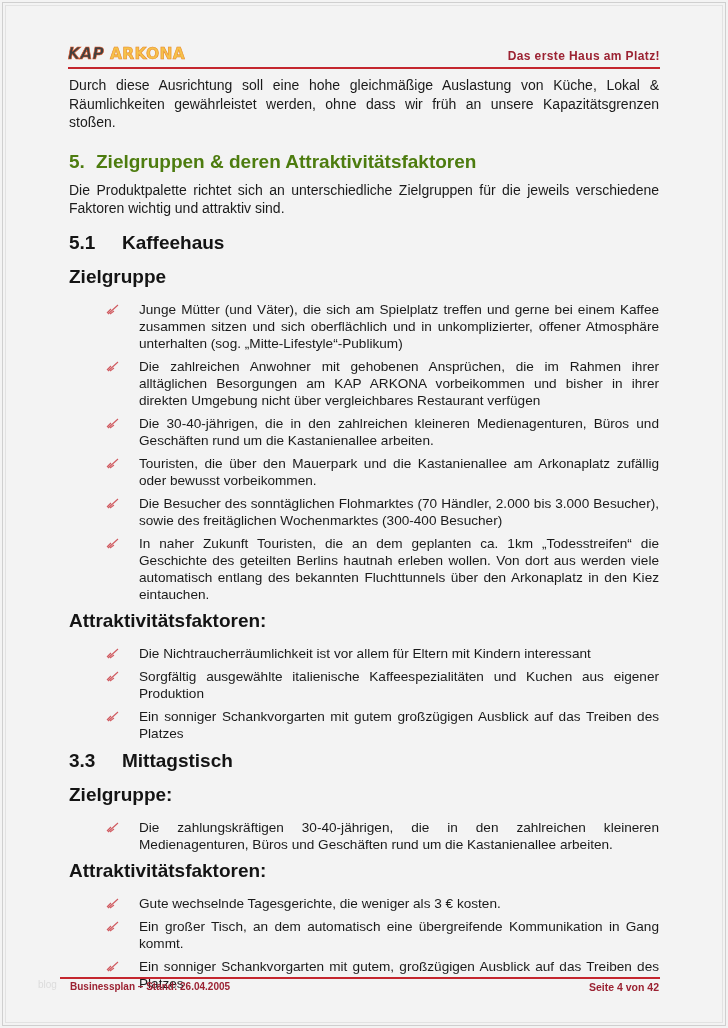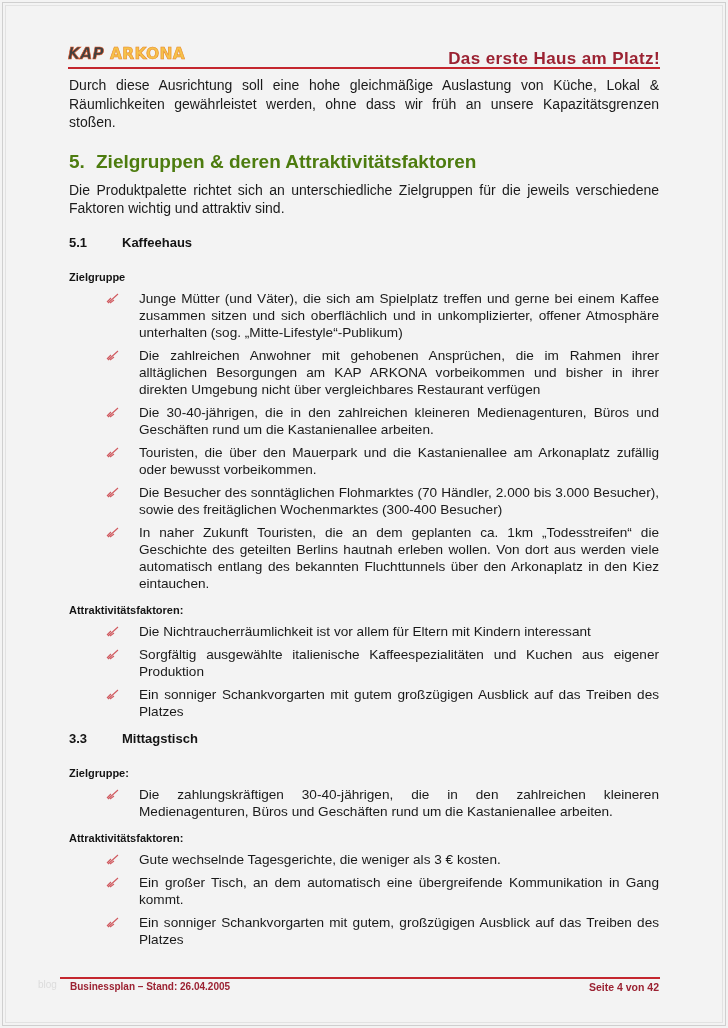--- a/index.html
+++ b/index.html
@@ -6,33 +6,33 @@
     html, body { width: 728px; height: 1028px; background: #f3f3f3; }
     body { position: relative; font-family: "Liberation Sans", "DejaVu Sans", sans-serif; color: #1a1a1a; overflow: hidden; }
     .page-frame { position: absolute; left: 2px; top: 2px; width: 724px; height: 1024px; border: 1px solid #cfcfcf; background: #f3f3f3; }
     .page-frame::before { content: ""; position: absolute; left: 2px; top: 2px; right: 2px; bottom: 2px; border: 1px solid #e2e2e2; }
 
     
     .header { position: absolute; left: 68px; top: 44px; width: 592px; height: 24px; }
     .logo { position: absolute; left: 0; top: 1px; font-family: "DejaVu Sans", sans-serif; font-weight: bold; font-size: 15.5px; letter-spacing: 0.3px; line-height: 18px; }
     .logo .kap { color: #404040; font-style: italic; -webkit-text-stroke: 0.6px #e0592a; }
     .logo .ark { color: #f6c24a; -webkit-text-stroke: 0.6px #e88a2c; }
-    .tagline { position: absolute; right: 0; top: 5px; font-size: 17px; font-weight: bold; color: #9b2232; letter-spacing: 0.4px; }
+    .tagline { position: absolute; right: 0; top: 5px; font-size: 12px; font-weight: bold; color: #9b2232; letter-spacing: 0.4px; }
     .header-rule { position: absolute; left: 68px; top: 67px; width: 592px; height: 2px; background: #c4262e; }
 
     
     .content { position: absolute; left: 69px; top: 76px; width: 590px; }
     p.body { font-size: 14px; line-height: 18.6px; text-align: justify; }
     h1.section { color: #4d7c0f; font-size: 19px; font-weight: bold; margin-top: 18px; line-height: 24px; }
     h1.section .num { display: inline-block; width: 27px; }
-    h2.sub { font-size: 13px; font-weight: bold; margin-top: 14px; line-height: 22px; color: #141414; }
+    h2.sub { font-size: 19px; font-weight: bold; margin-top: 14px; line-height: 22px; color: #141414; }
     h2.sub .num { display: inline-block; width: 53px; }
-    h3.label { font-size: 11px; font-weight: bold; margin-top: 14px; line-height: 18px; color: #141414; }
+    h3.label { font-size: 19px; font-weight: bold; margin-top: 14px; line-height: 18px; color: #141414; }
     h3.label.tight { margin-top: 9px; }
-    ul.bullets { list-style: none; margin-top: 4px; }
+    ul.bullets { list-style: none; margin-top: 15px; }
     ul.bullets li { position: relative; padding-left: 70px; font-size: 13.6px; line-height: 17px; text-align: justify; margin-bottom: 6px; }
     .check { position: absolute; left: 36px; top: 0; width: 16px; height: 16px; }
   </style>
 </head>
 <body>
 
 <div class="page-frame"></div>
 
 <div class="header">
   <div class="logo">

